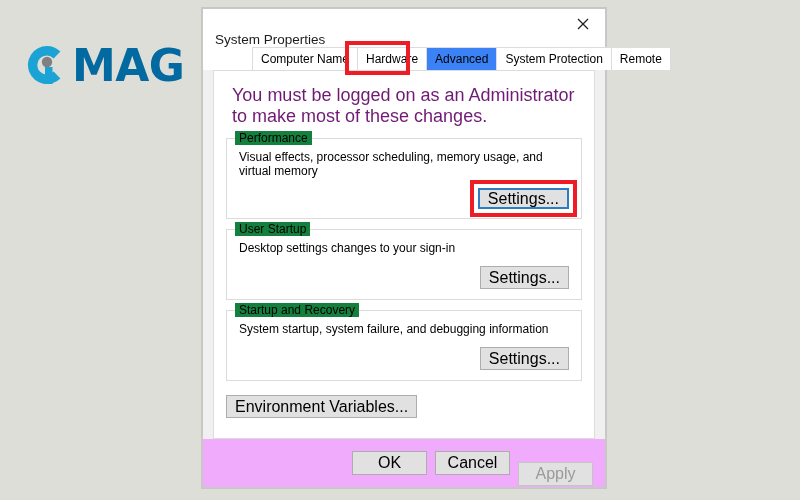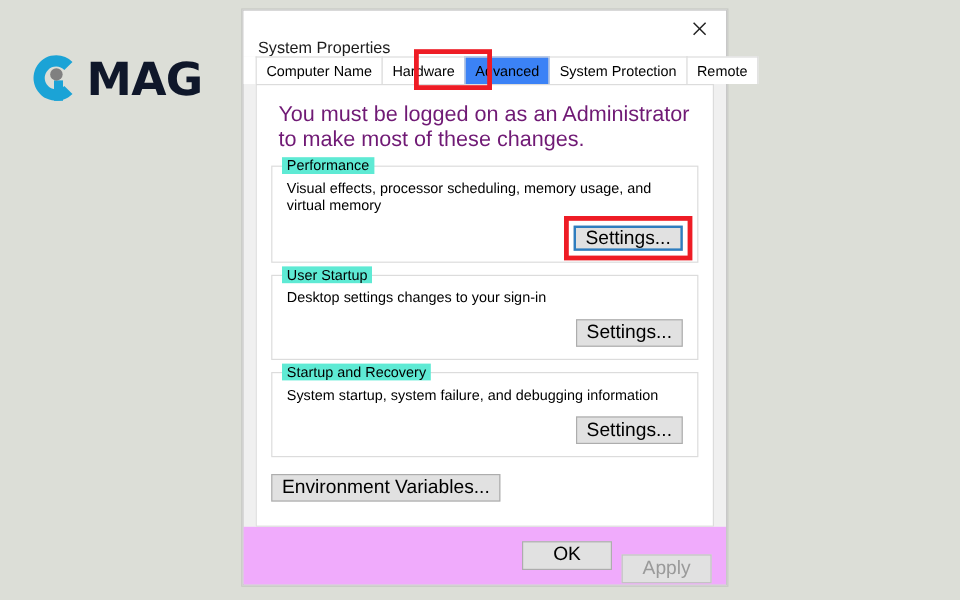--- a/index.html
+++ b/index.html
@@ -25,23 +25,23 @@
     gap: 2px;
   }
   #brand-logo .logo-mark {
     width: 46px;
     height: 46px;
     display: block;
   }
   #brand-logo .logo-word {
     font-family: "DejaVu Sans", sans-serif;
     font-weight: bold;
-    font-size: 38px;
+    font-size: 44px;
     letter-spacing: -0.5px;
-    color: #0f172a;
+    color: #0369a1;
     line-height: 1;
     position: relative;
     top: 1px;
   }
 
   
   #system-properties-dialog {
     position: absolute;
     left: 202px;
     top: 8px;
@@ -90,20 +90,21 @@
     padding: 0 10px;
     flex: 0 0 auto;
     position: relative;
   }
   .tabstrip {
     display: flex;
     align-items: flex-end;
     height: 23px;
     position: relative;
     z-index: 2;
+    margin-left: 39px;
   }
   .tab {
     height: 22px;
     line-height: 22px;
     padding: 0 8px;
     font-size: 12px;
     color: #000;
     background: #ffffff;
     border: 1px solid #dcdcdc;
     border-bottom: none;
@@ -150,21 +151,21 @@
     border: 1px solid #dcdcdc;
     position: relative;
     margin-bottom: 10px;
     padding: 0 10px 10px 10px;
     box-sizing: border-box;
   }
   .groupbox > .gb-legend {
     position: absolute;
     top: -8px;
     left: 8px;
-    background: #5eead4;
+    background: #15803d;
     padding: 0 4px;
     font-size: 12px;
     color: #000;
     line-height: 14px;
   }
   .gb-desc {
     font-size: 12px;
     color: #000;
     padding-top: 11px;
     padding-left: 2px;
@@ -314,16 +315,17 @@
     </div>
 
     <div class="envvar-row">
       <span class="btn">Environment Variables...</span>
     </div>
 
   </div>
 
   <div class="dialog-footer">
     <span class="btn">OK</span>
+    <span class="btn">Cancel</span>
     <span class="btn disabled">Apply</span>
   </div>
 
 </div>
 
 </body></html>

